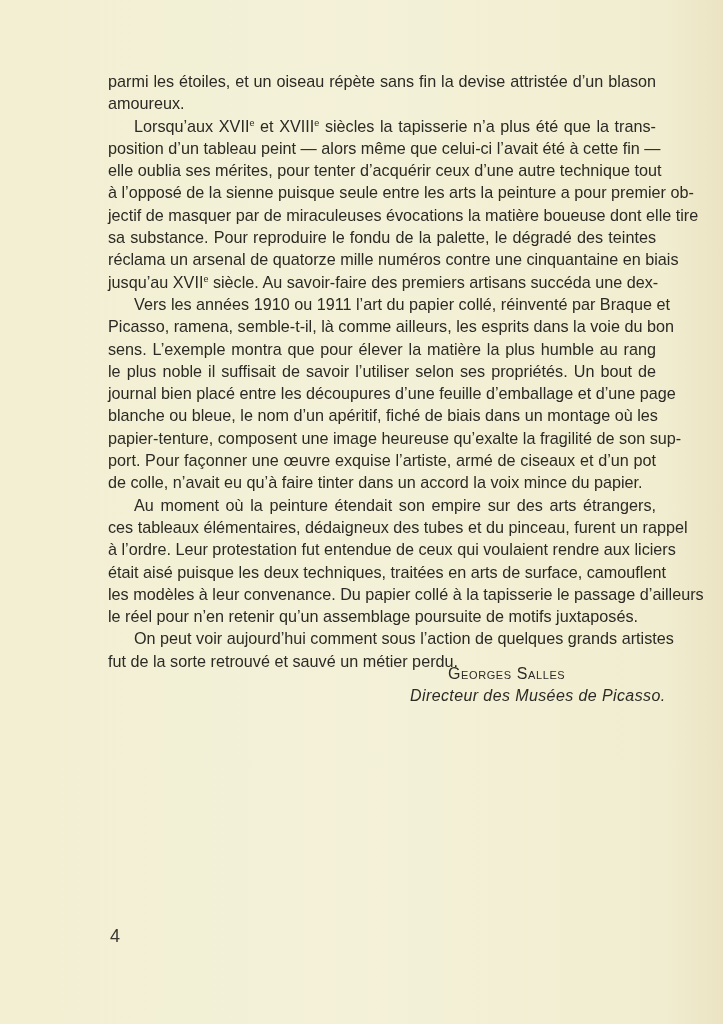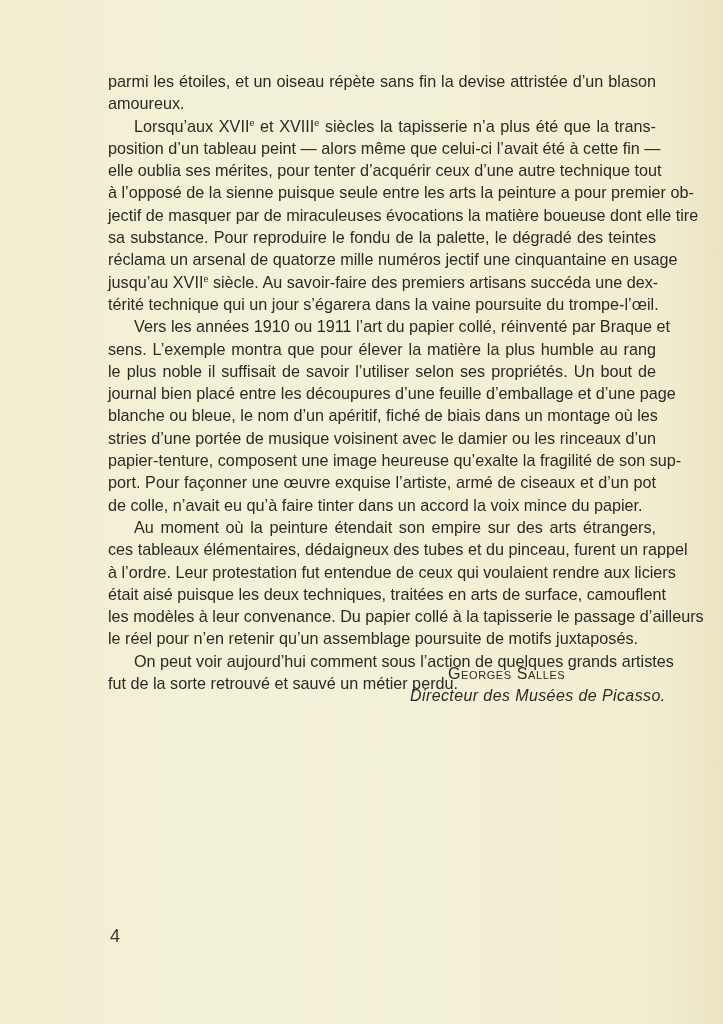--- a/index.html
+++ b/index.html
@@ -84,31 +84,30 @@
         <span class="line">parmi les étoiles, et un oiseau répète sans fin la devise attristée d’un blason</span>
         <span class="line last">amoureux.</span>
       </div>
       <div>
         <span class="line indent">Lorsqu’aux XVII<span class="sup">e</span> et XVIII<span class="sup">e</span> siècles la tapisserie n’a plus été que la trans-</span>
         <span class="line">position d’un tableau peint — alors même que celui-ci l’avait été à cette fin —</span>
         <span class="line">elle oublia ses mérites, pour tenter d’acquérir ceux d’une autre technique tout</span>
         <span class="line">à l’opposé de la sienne puisque seule entre les arts la peinture a pour premier ob-</span>
         <span class="line">jectif de masquer par de miraculeuses évocations la matière boueuse dont elle tire</span>
         <span class="line">sa substance. Pour reproduire le fondu de la palette, le dégradé des teintes</span>
-        <span class="line">réclama un arsenal de quatorze mille numéros jectif une cinquantaine en usage</span>
+        <span class="line">réclama un arsenal de quatorze mille numéros contre une cinquantaine en biais</span>
         <span class="line">jusqu’au XVII<span class="sup">e</span> siècle. Au savoir-faire des premiers artisans succéda une dex-</span>
-        <span class="line last">térité technique qui un jour s’égarera dans la vaine poursuite du trompe-l’œil.</span>
       </div>
       <div>
         <span class="line indent">Vers les années 1910 ou 1911 l’art du papier collé, réinventé par Braque et</span>
+        <span class="line">Picasso, ramena, semble-t-il, là comme ailleurs, les esprits dans la voie du bon</span>
         <span class="line">sens. L’exemple montra que pour élever la matière la plus humble au rang</span>
         <span class="line">le plus noble il suffisait de savoir l’utiliser selon ses propriétés. Un bout de</span>
         <span class="line">journal bien placé entre les découpures d’une feuille d’emballage et d’une page</span>
         <span class="line">blanche ou bleue, le nom d’un apéritif, fiché de biais dans un montage où les</span>
-        <span class="line">stries d’une portée de musique voisinent avec le damier ou les rinceaux d’un</span>
         <span class="line">papier-tenture, composent une image heureuse qu’exalte la fragilité de son sup-</span>
         <span class="line">port. Pour façonner une œuvre exquise l’artiste, armé de ciseaux et d’un pot</span>
         <span class="line last">de colle, n’avait eu qu’à faire tinter dans un accord la voix mince du papier.</span>
       </div>
       <div>
         <span class="line indent">Au moment où la peinture étendait son empire sur des arts étrangers,</span>
         <span class="line">ces tableaux élémentaires, dédaigneux des tubes et du pinceau, furent un rappel</span>
         <span class="line">à l’ordre. Leur protestation fut entendue de ceux qui voulaient rendre aux liciers</span>
         <span class="line">était aisé puisque les deux techniques, traitées en arts de surface, camouflent</span>
         <span class="line">les modèles à leur convenance. Du papier collé à la tapisserie le passage d’ailleurs</span>

